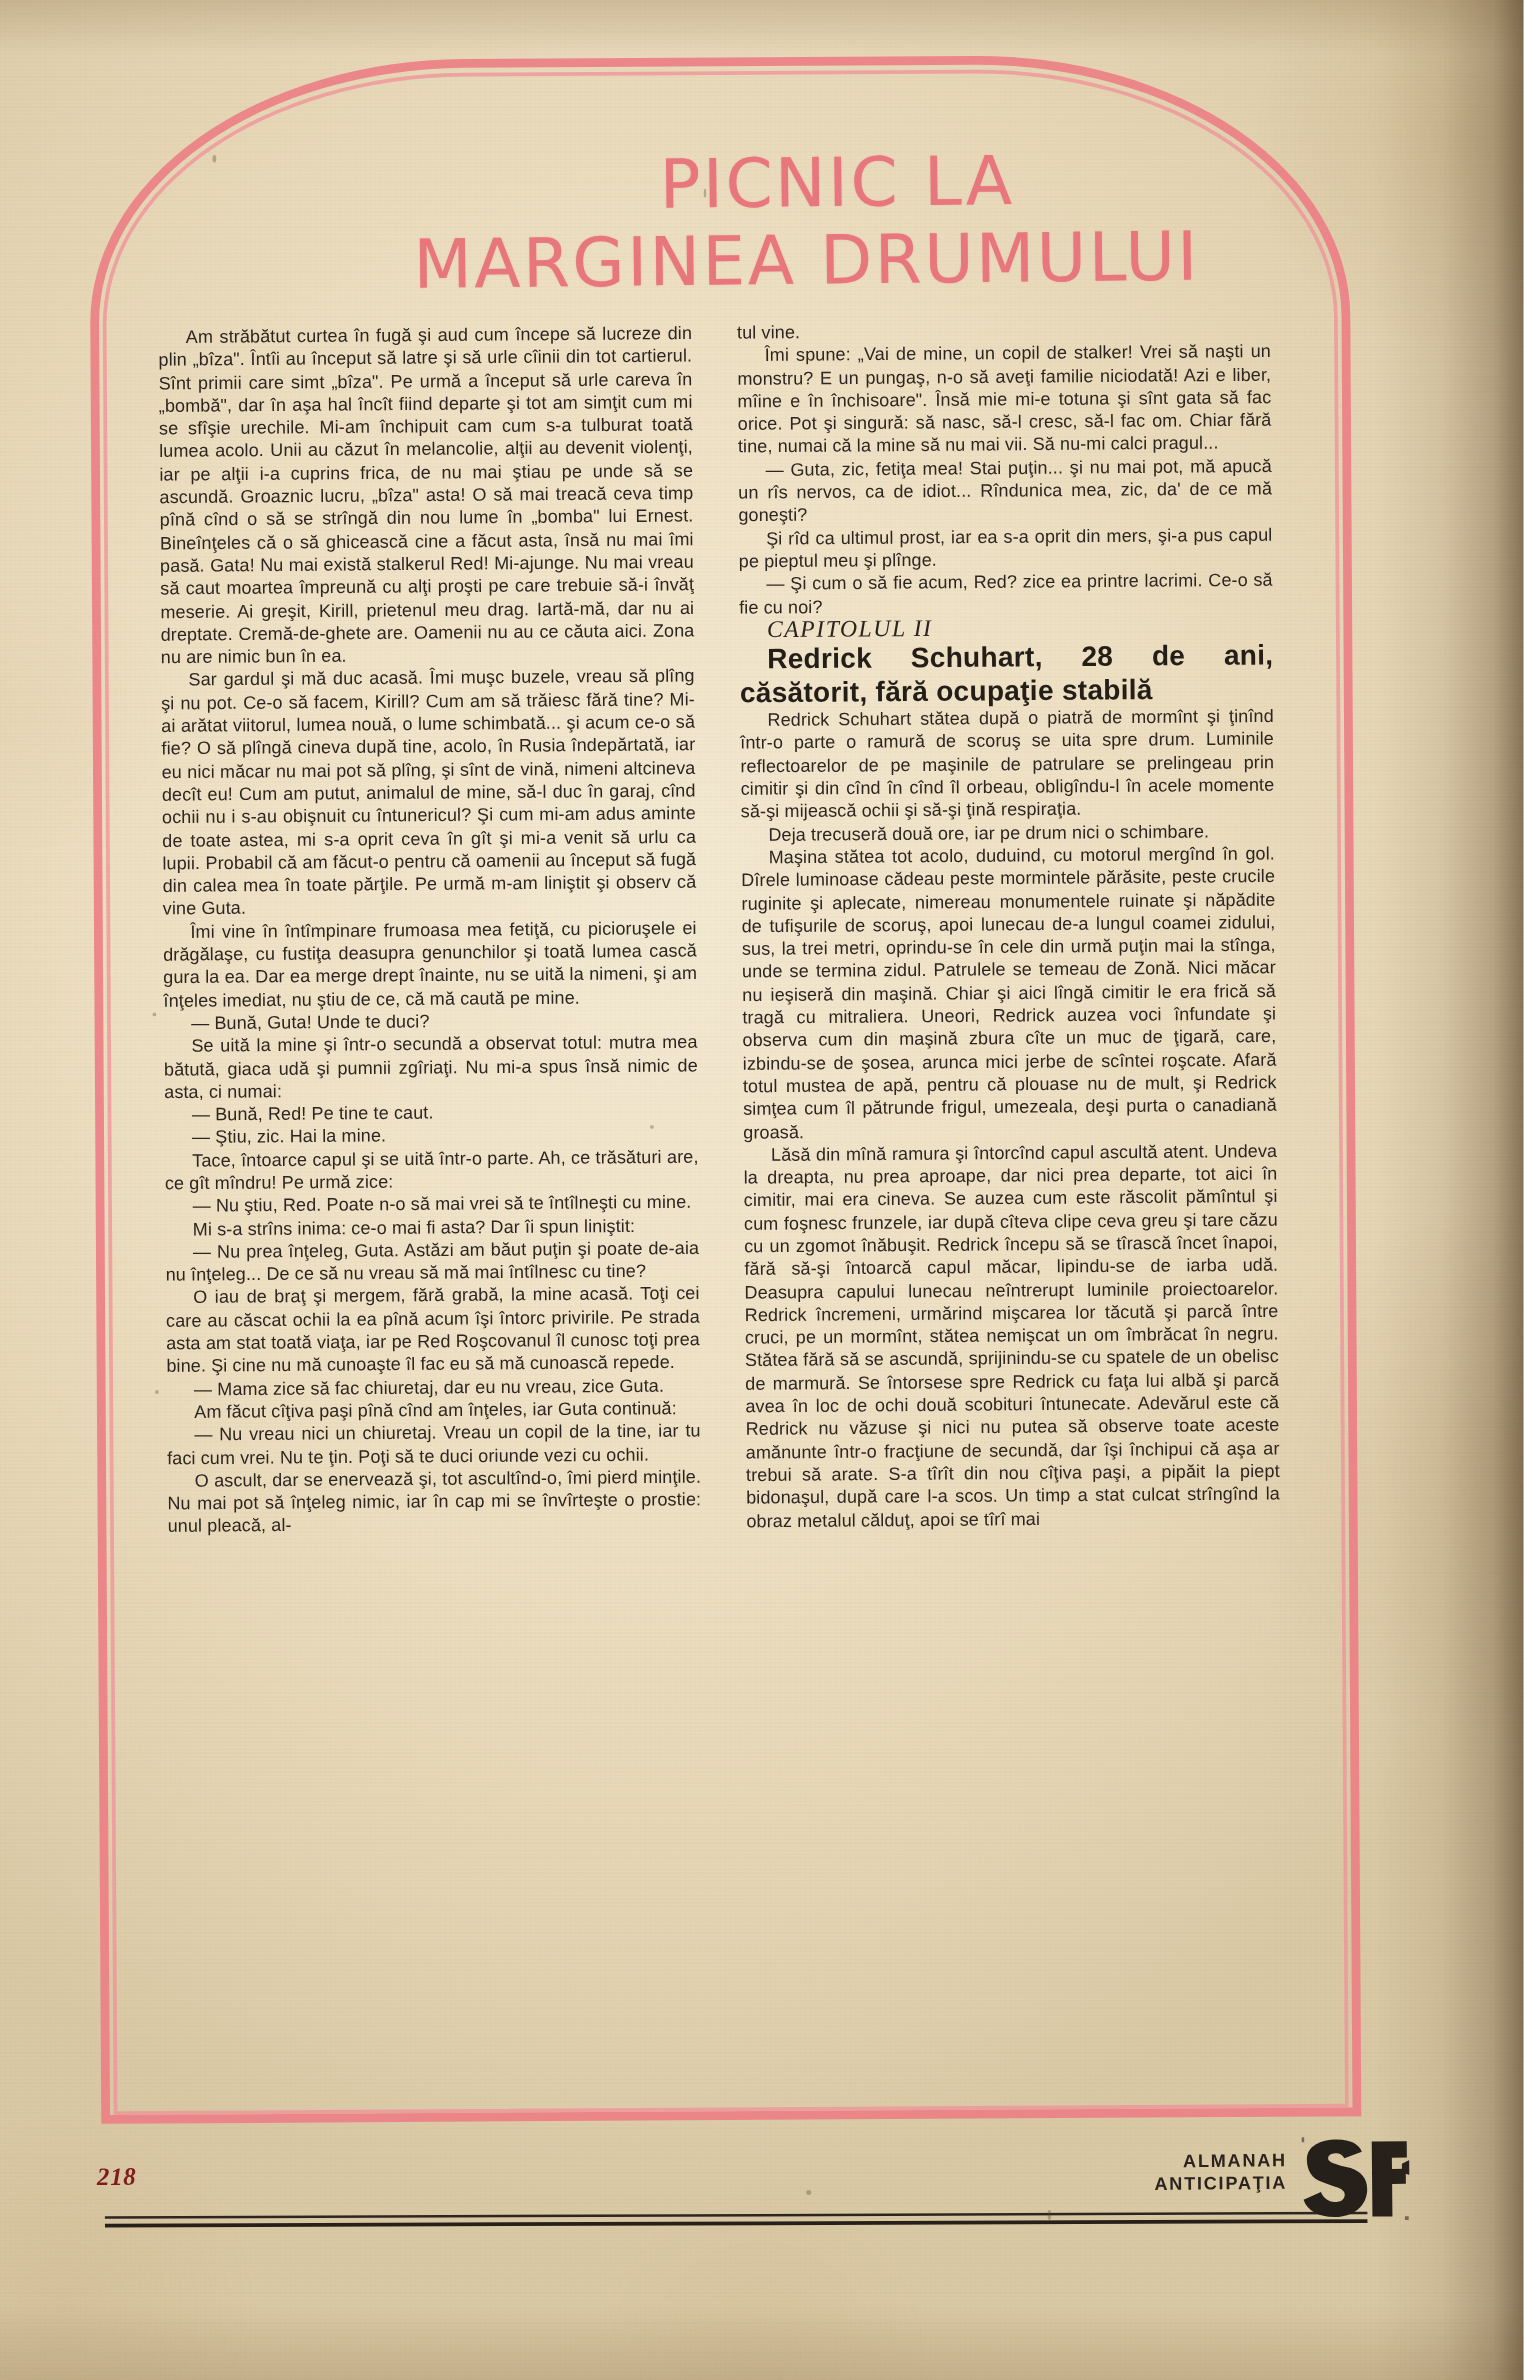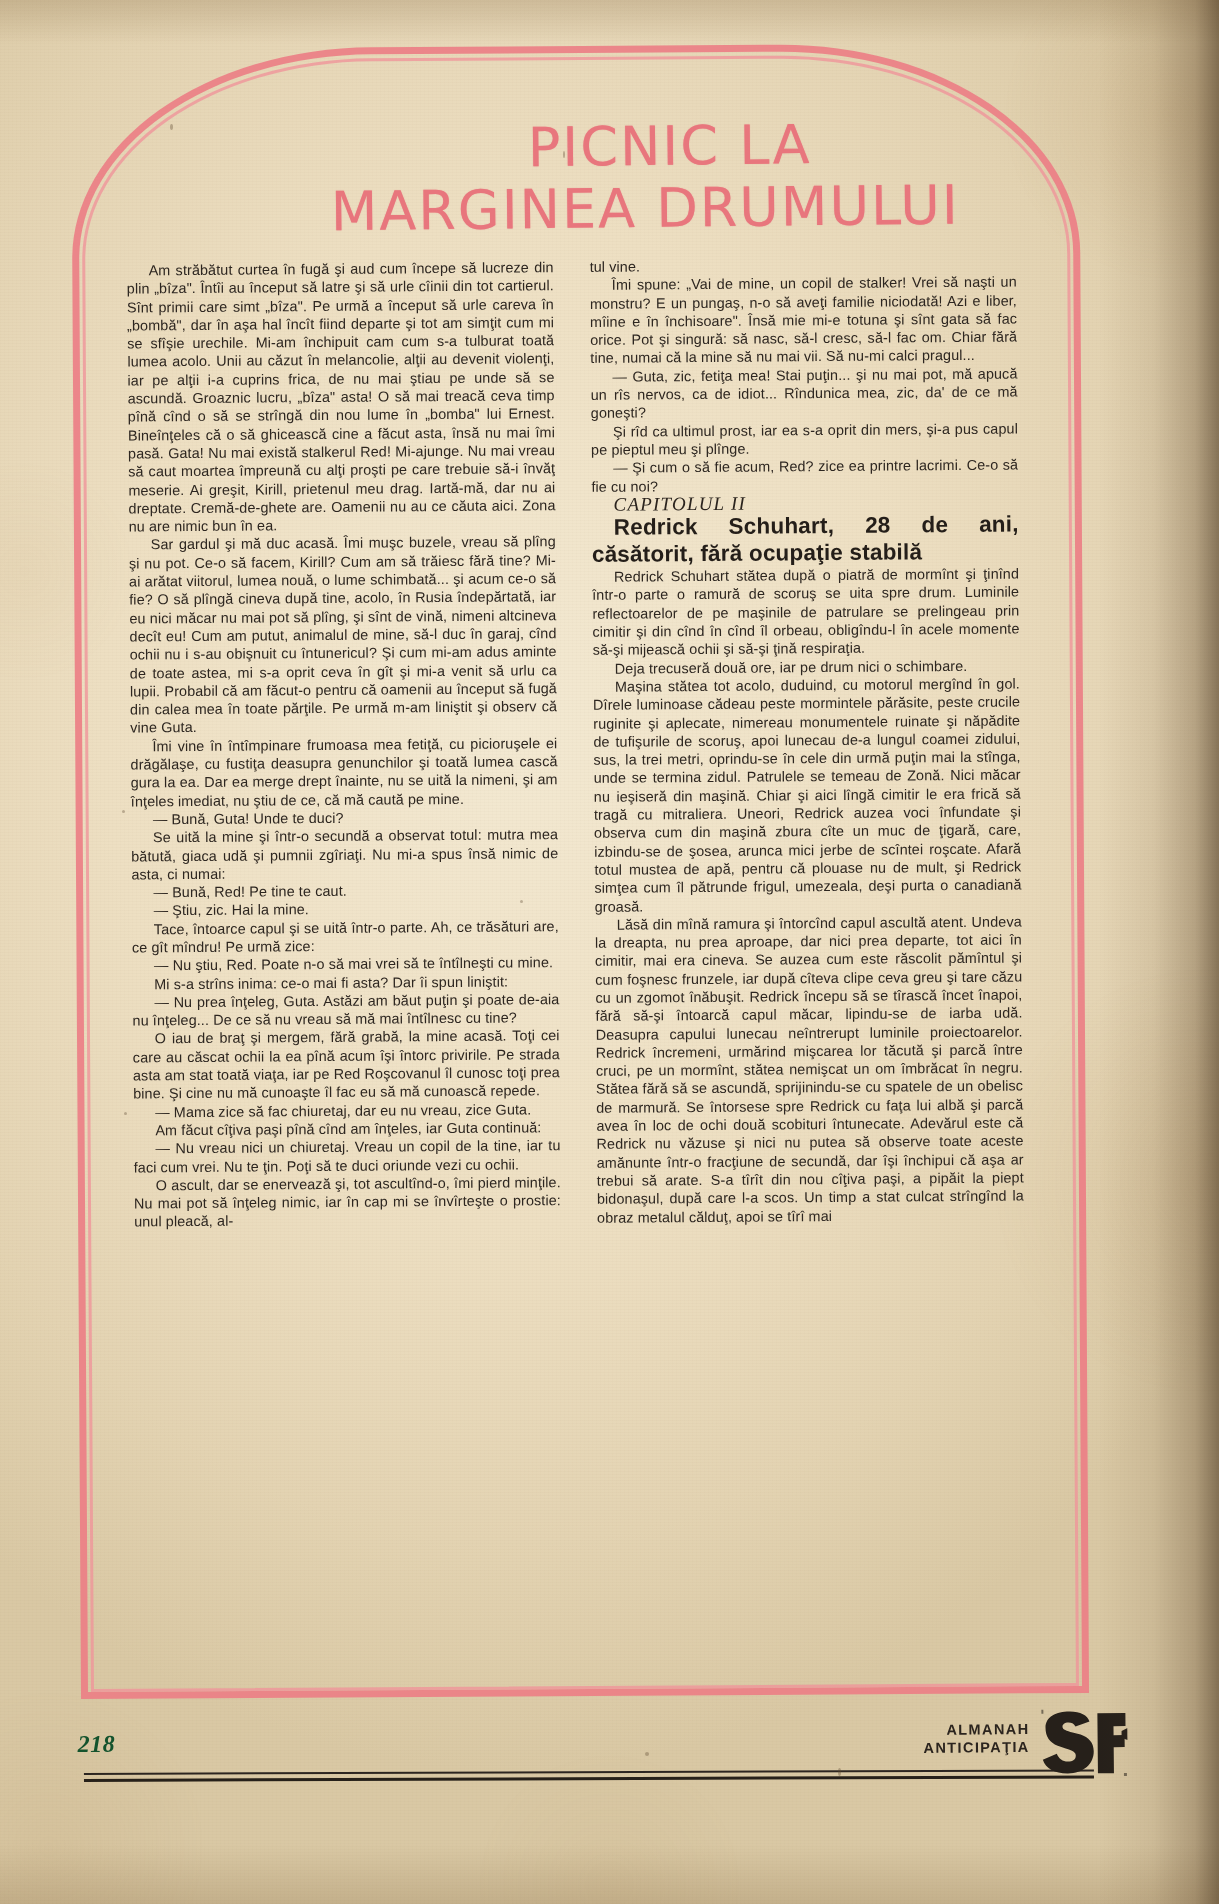--- a/index.html
+++ b/index.html
@@ -169,22 +169,22 @@
     height: 110px;
     transform: rotate(-0.55deg);
   }
   #page-number {
     position: absolute;
     left: 0;
     top: 0;
     font-family: "Liberation Serif", serif;
     font-style: italic;
     font-weight: bold;
-    font-size: 24px;
-    color: #14532d;
+    font-size: 20px;
+    color: #7f1d1d;
     letter-spacing: .5px;
   }
   #footer-rule-1 {
     position: absolute;
     left: 6px;
     top: 45px;
     width: 1010px;
     height: 2px;
     background: #2c2520;
     transform: rotate(0.35deg);

